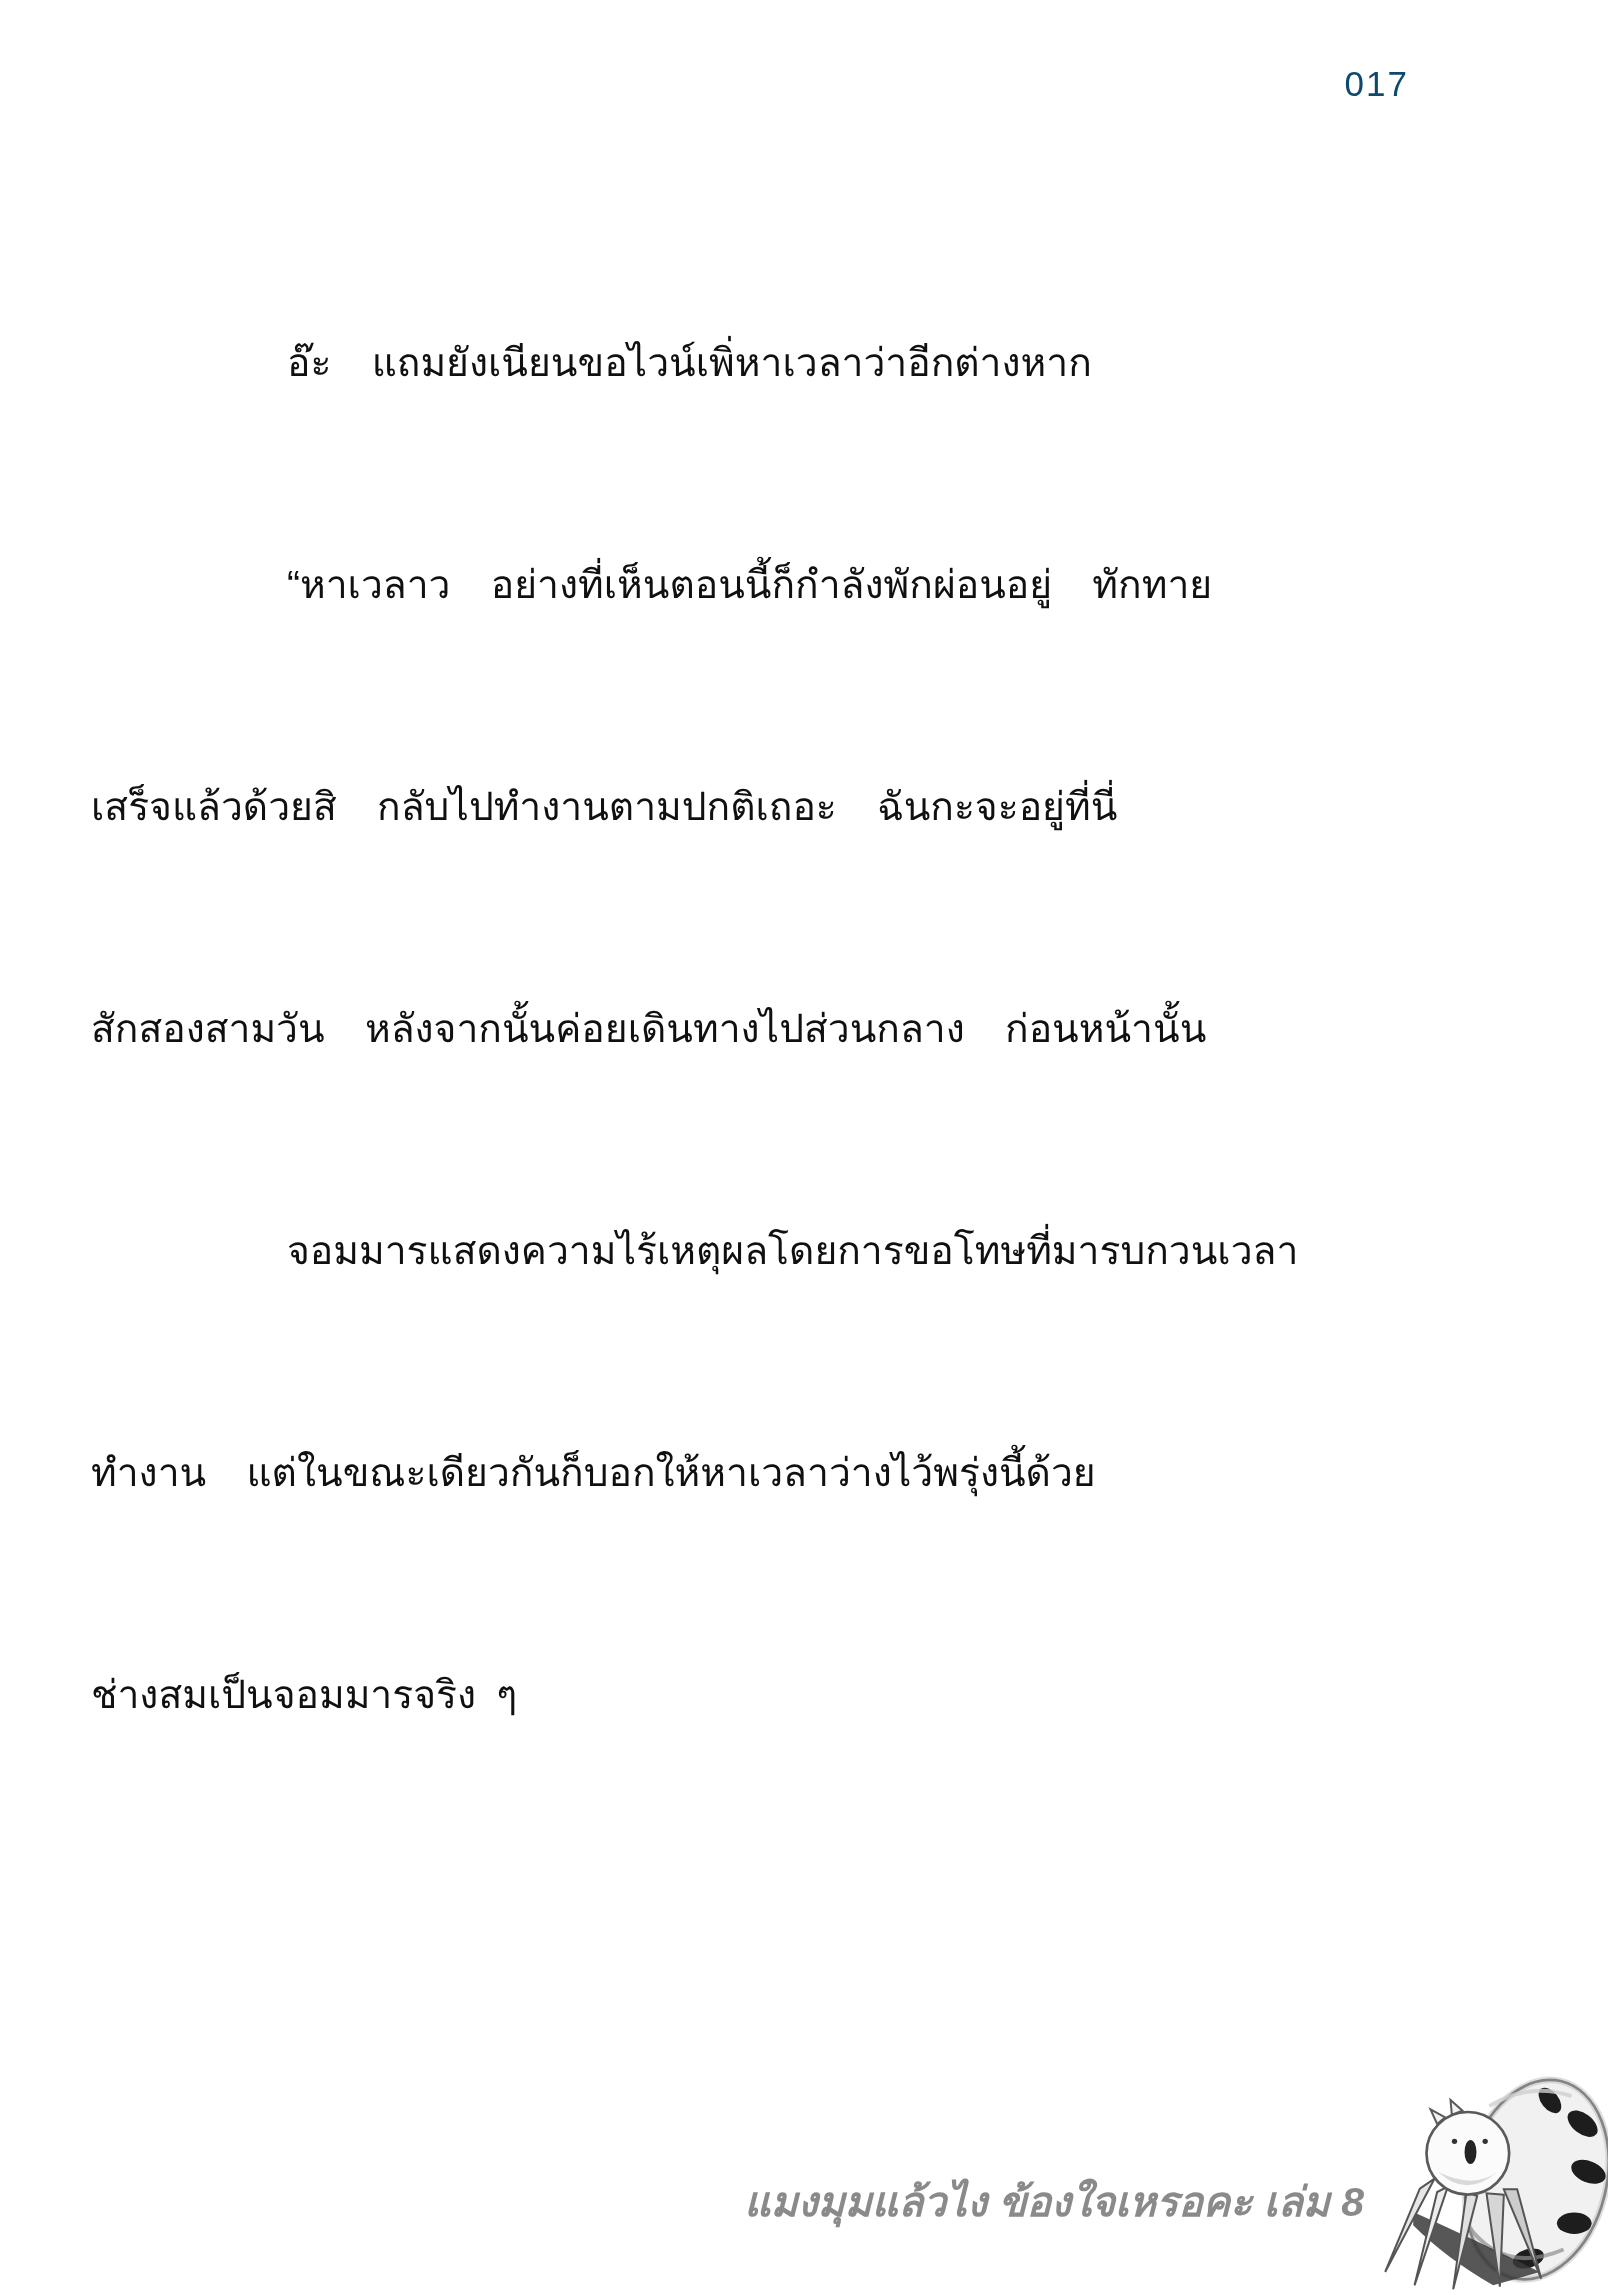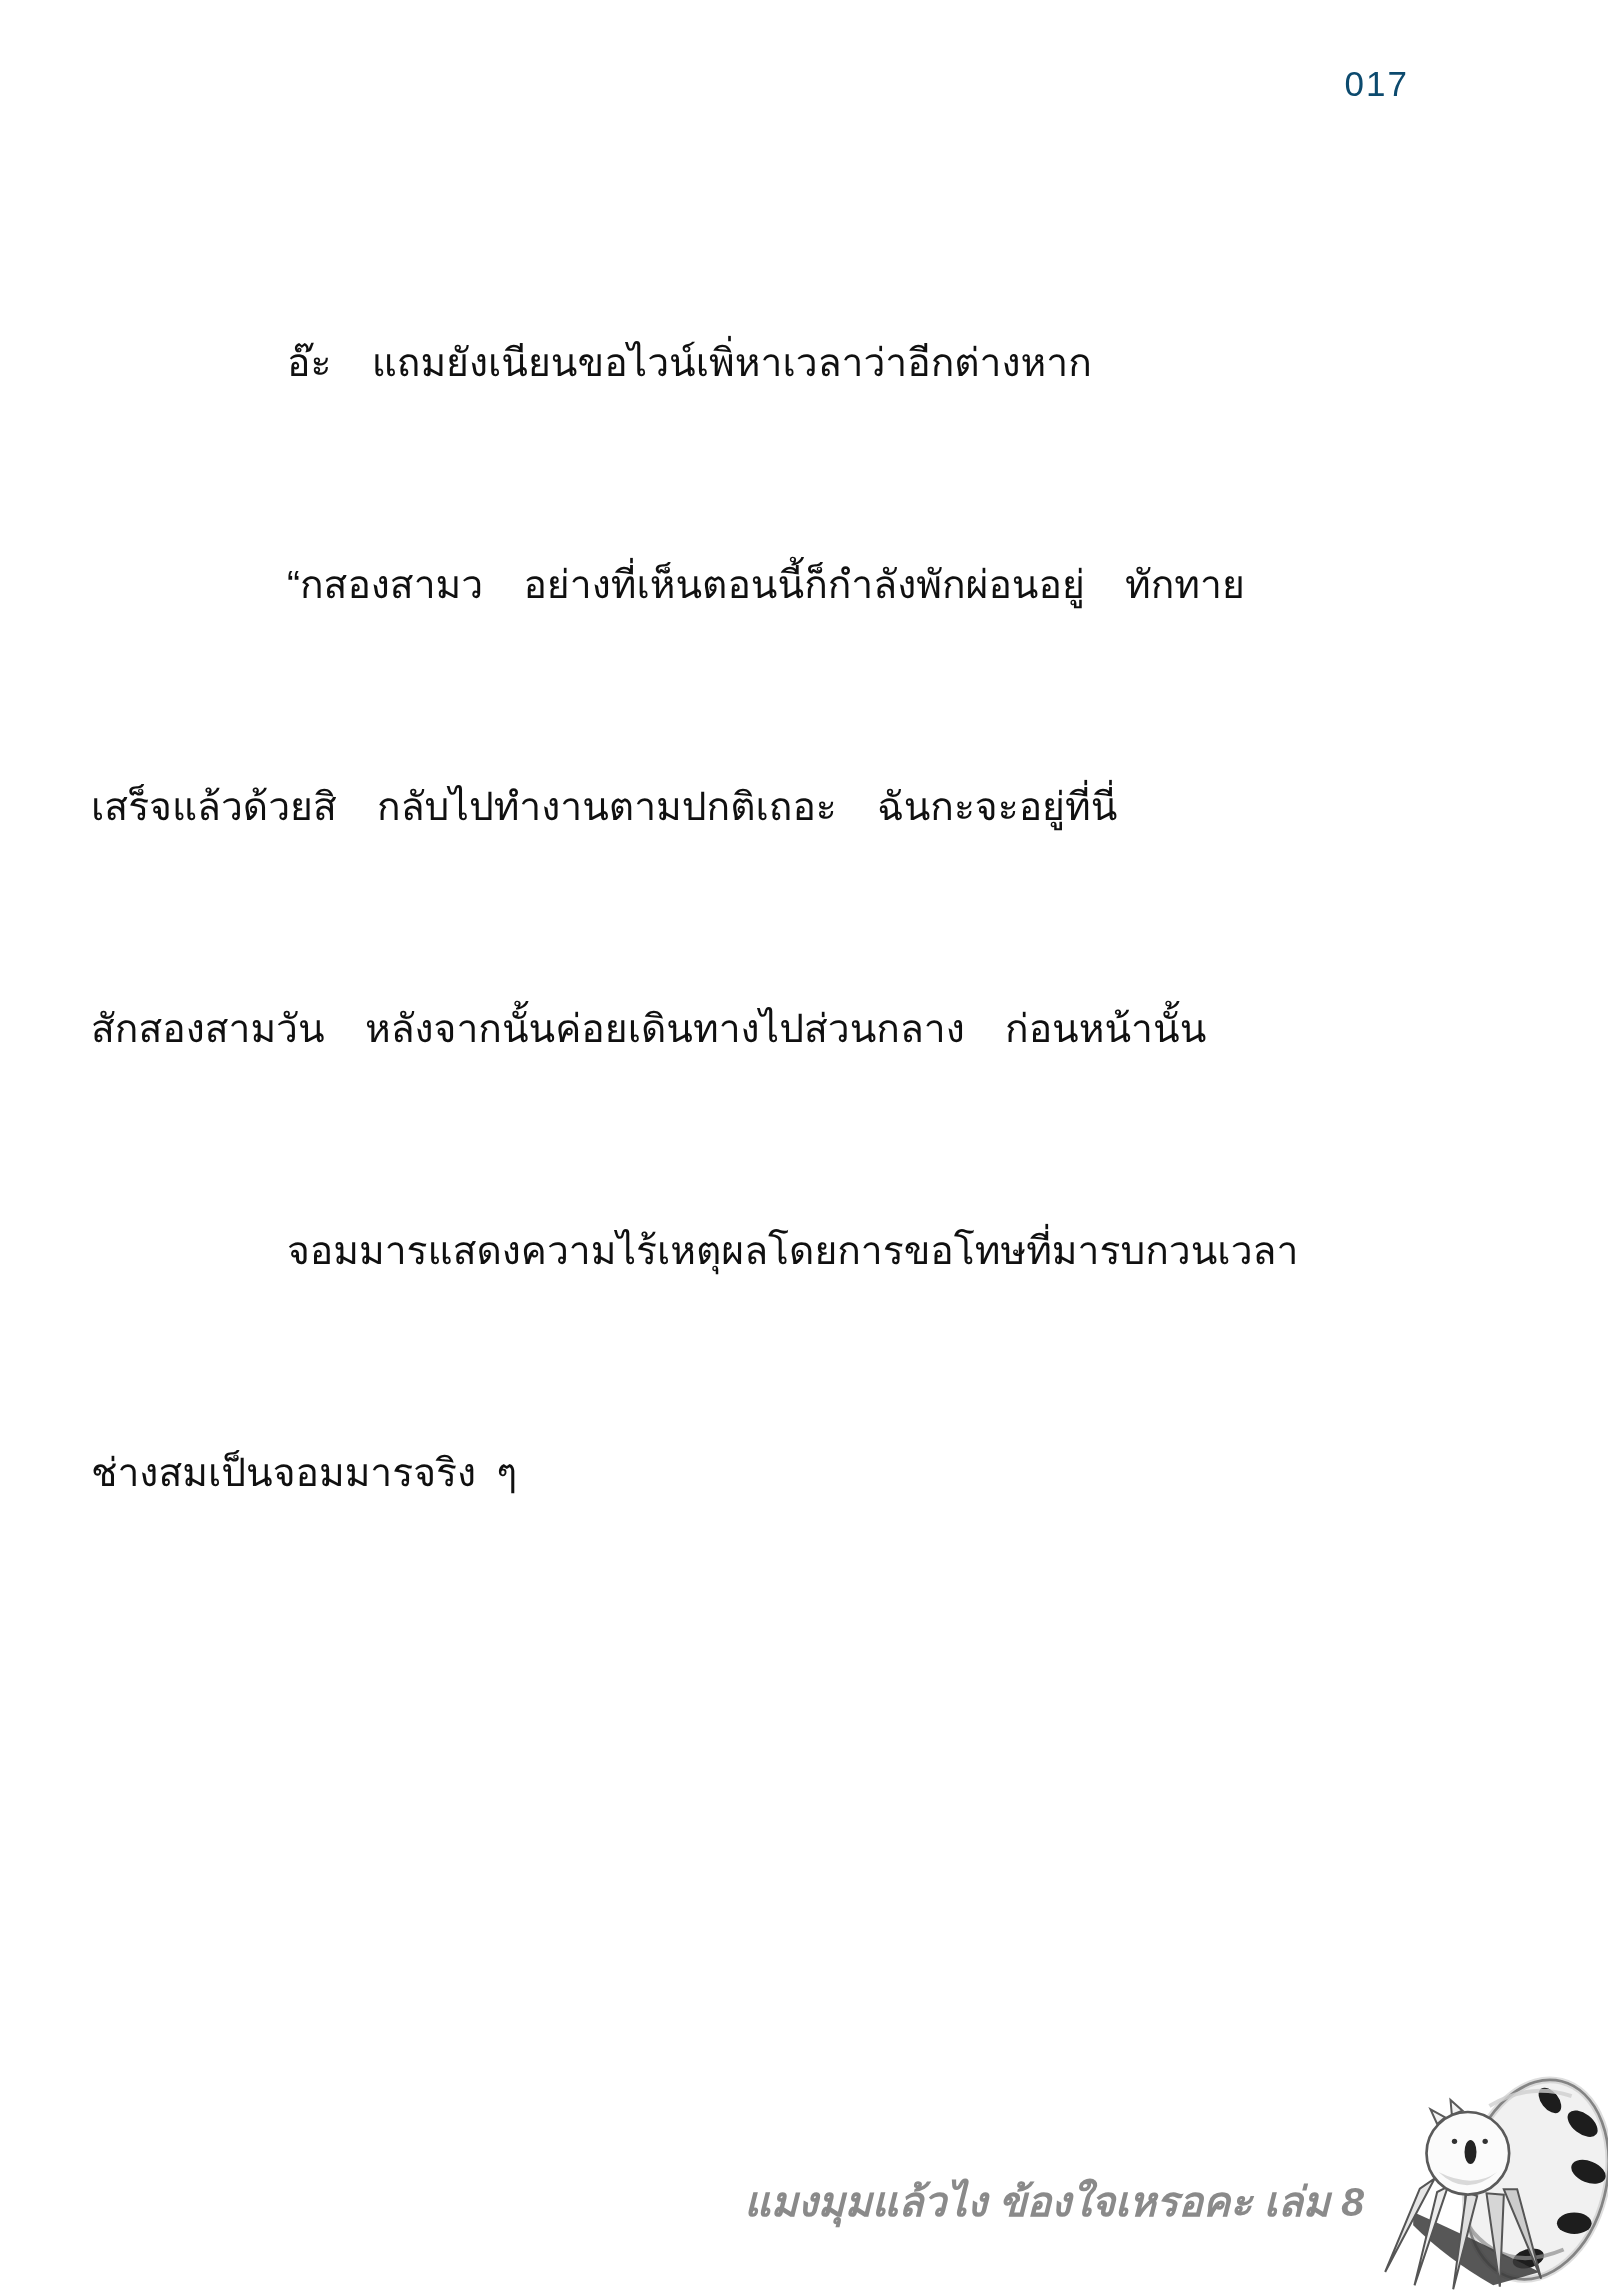--- a/index.html
+++ b/index.html
@@ -58,24 +58,25 @@
     height: 220px;
   }
 </style>
 </head>
 <body>
 
 <div class="page-number">017</div>
 
 <div class="text-block">
   <div class="line indent">อ๊ะ  แถมยังเนียนขอไวน์เพิ่หาเวลาว่าอีกต่างหาก</div>
-  <div class="line indent">“กสองสามว  อย่างที่เห็นตอนนี้ก็กำลังพักผ่อนอยู่  ทักทาย</div>
+  <div class="line indent">“หาเวลาว  อย่างที่เห็นตอนนี้ก็กำลังพักผ่อนอยู่  ทักทาย</div>
   <div class="line">เสร็จแล้วด้วยสิ  กลับไปทำงานตามปกติเถอะ  ฉันกะจะอยู่ที่นี่</div>
   <div class="line">สักสองสามวัน  หลังจากนั้นค่อยเดินทางไปส่วนกลาง  ก่อนหน้านั้น</div>
   <div class="line indent">จอมมารแสดงความไร้เหตุผลโดยการขอโทษที่มารบกวนเวลา</div>
+  <div class="line">ทำงาน  แต่ในขณะเดียวกันก็บอกให้หาเวลาว่างไว้พรุ่งนี้ด้วย</div>
   <div class="line">ช่างสมเป็นจอมมารจริง ๆ</div>
   
   
   
   
   
   
   
   
   

